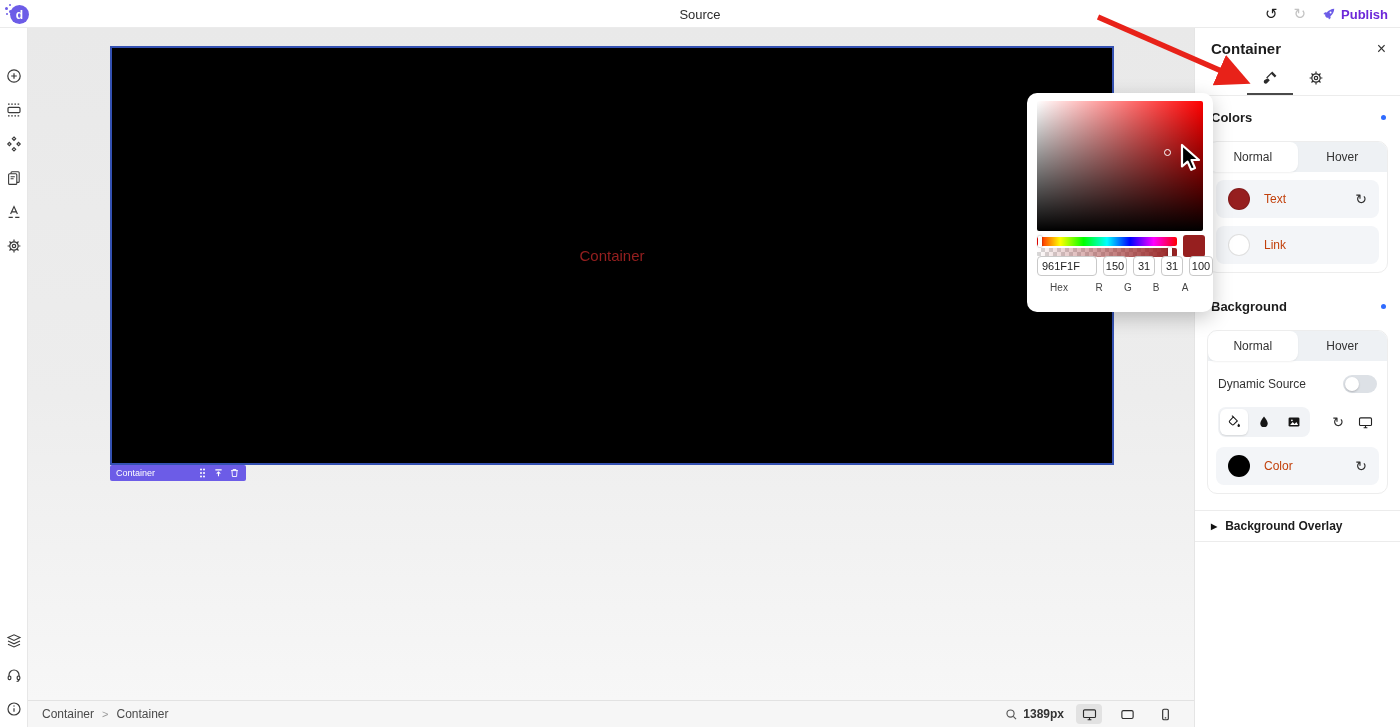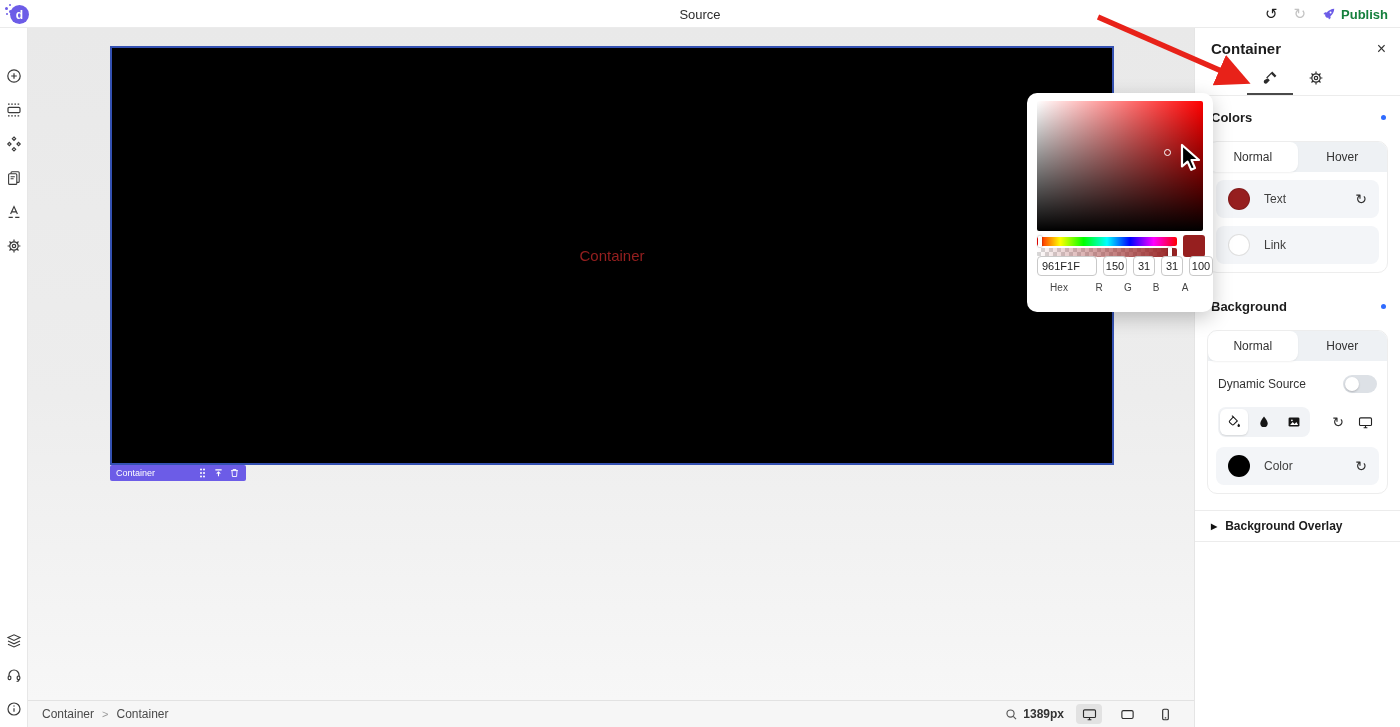--- a/index.html
+++ b/index.html
@@ -15,21 +15,21 @@
     display:flex; align-items:center; justify-content:center; }
   .logo-dot { position:absolute; border-radius:50%; background:#6C5CE7; }
   .page-title { position:absolute; left:50%; top:0; transform:translateX(-50%);
     height:28px; display:flex; align-items:center; font-size:13px; color:#2d2d2d; }
   .topbar-right { position:absolute; right:12px; top:0; height:28px;
     display:flex; align-items:center; gap:16px; }
   .icon-btn { background:none; border:none; cursor:pointer; display:flex;
     align-items:center; justify-content:center; padding:0; color:#2b2b2b; }
   .undo { font-size:15px; color:#1f1f1f; }
   .redo { font-size:15px; color:#c3c3c3; }
-  .publish { display:flex; align-items:center; gap:5px; color:#15803d;
+  .publish { display:flex; align-items:center; gap:5px; color:#6d28d9;
     font-weight:bold; font-size:13px; background:none; border:none; cursor:pointer; }
 
   
   .leftbar { position:absolute; left:0; top:28px; width:28px; height:699px;
     background:#fff; border-right:1px solid #e7e7e7; z-index:9; }
   .leftbar-top { position:absolute; top:40px; left:0; width:28px;
     display:flex; flex-direction:column; align-items:center; gap:18px; }
   .leftbar-bottom { position:absolute; bottom:10px; left:0; width:28px;
     display:flex; flex-direction:column; align-items:center; gap:18px; }
   .side-icon { width:16px; height:16px; color:#3a3a3a; cursor:pointer; }
@@ -83,21 +83,21 @@
   .segmented { display:flex; background:#eef1f4; height:30px; }
   .seg { flex:1; display:flex; align-items:center; justify-content:center;
     font-size:12px; color:#333; cursor:pointer; }
   .seg.active { background:#fff; border-radius:8px; box-shadow:0 1px 2px rgba(0,0,0,.06); }
   .rows { padding:8px; }
   .row-card { background:#f3f5f8; border-radius:8px; height:38px; display:flex;
     align-items:center; padding:0 12px; margin-bottom:8px; cursor:pointer; }
   .row-card:last-child { margin-bottom:0; }
   .swatch-circle { width:22px; height:22px; border-radius:50%;
     border:1px solid rgba(0,0,0,.12); }
-  .row-label { margin-left:14px; color:#404040; }
+  .row-label { margin-left:14px; color:#c2410c; }
   .reset-glyph { margin-left:auto; font-size:14px; color:#2e2e2e; cursor:pointer; }
   .ds-row { display:flex; align-items:center; justify-content:space-between;
     padding:14px 10px 4px; color:#333; }
   .toggle { width:34px; height:18px; border-radius:9px; background:#dde1e6;
     position:relative; cursor:pointer; }
   .toggle-knob { position:absolute; left:2px; top:2px; width:14px; height:14px;
     border-radius:50%; background:#fff; box-shadow:0 1px 2px rgba(0,0,0,.2); }
   .bg-icons-row { display:flex; align-items:center; padding:10px 10px 10px; }
   .icon-group { display:flex; background:#f1f3f6; border-radius:8px; padding:2px; gap:2px; }
   .icon-cell { width:28px; height:26px; display:flex; align-items:center;

